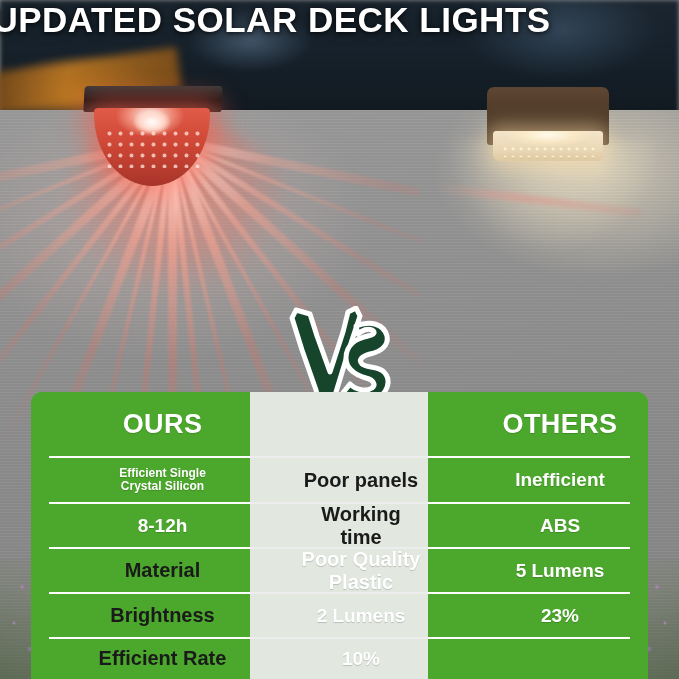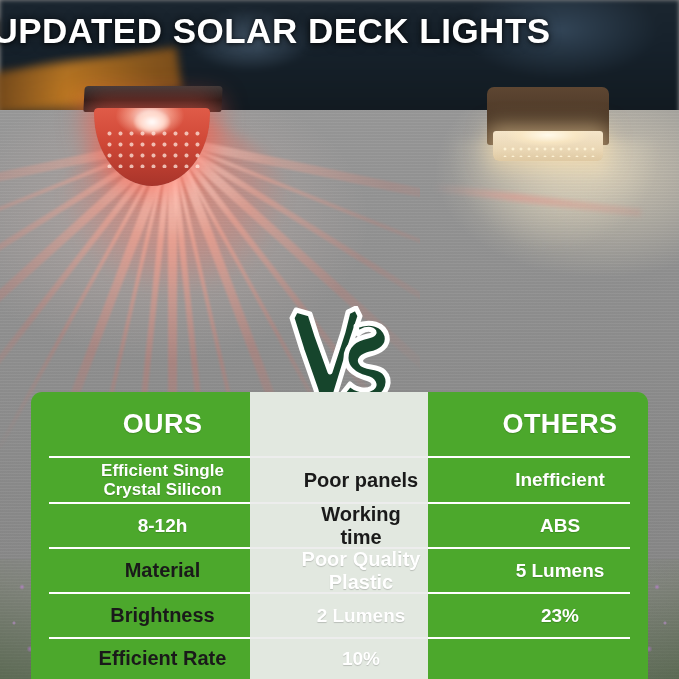--- a/index.html
+++ b/index.html
@@ -154,21 +154,21 @@
       linear-gradient(15deg, rgba(60,85,45,.55), rgba(95,115,70,.18) 70%, rgba(120,130,100,0));
     filter: blur(.6px);
   }
   .foliage.left { left: 0; }
   .foliage.right { right: 0; transform: scaleX(-1); }
 
   
   .title-bar {
     position: absolute;
     left: 0; top: 0; width: 543px; height: 62px;
-    display: flex; align-items: center; justify-content: center;
+    display: flex; justify-content: center;
   }
   .title-bar h1 {
     margin: 0;
     font-size: 35px;
     font-weight: bold;
     letter-spacing: .5px;
     color: #ffffff;
     text-shadow: 0 1px 4px rgba(0,0,0,.75), 0 0 12px rgba(0,0,0,.5);
     white-space: nowrap;
   }
@@ -222,21 +222,21 @@
     color: #1a1a1a;
     font-weight: bold;
     font-size: 20px;
   }
   .cell.head {
     font-size: 27px;
     letter-spacing: .4px;
     align-items: center;
   }
   .cell.small { font-size: 20px; }
-  .cell.two-line { font-size: 17px; }
+  .cell.two-line { font-size: 12px; }
 
   .divider {
     position: absolute;
     height: 2px;
     background: #ffffff;
     left: 18px;
     width: 581px;
     z-index: 3;
     pointer-events: none;
   }

